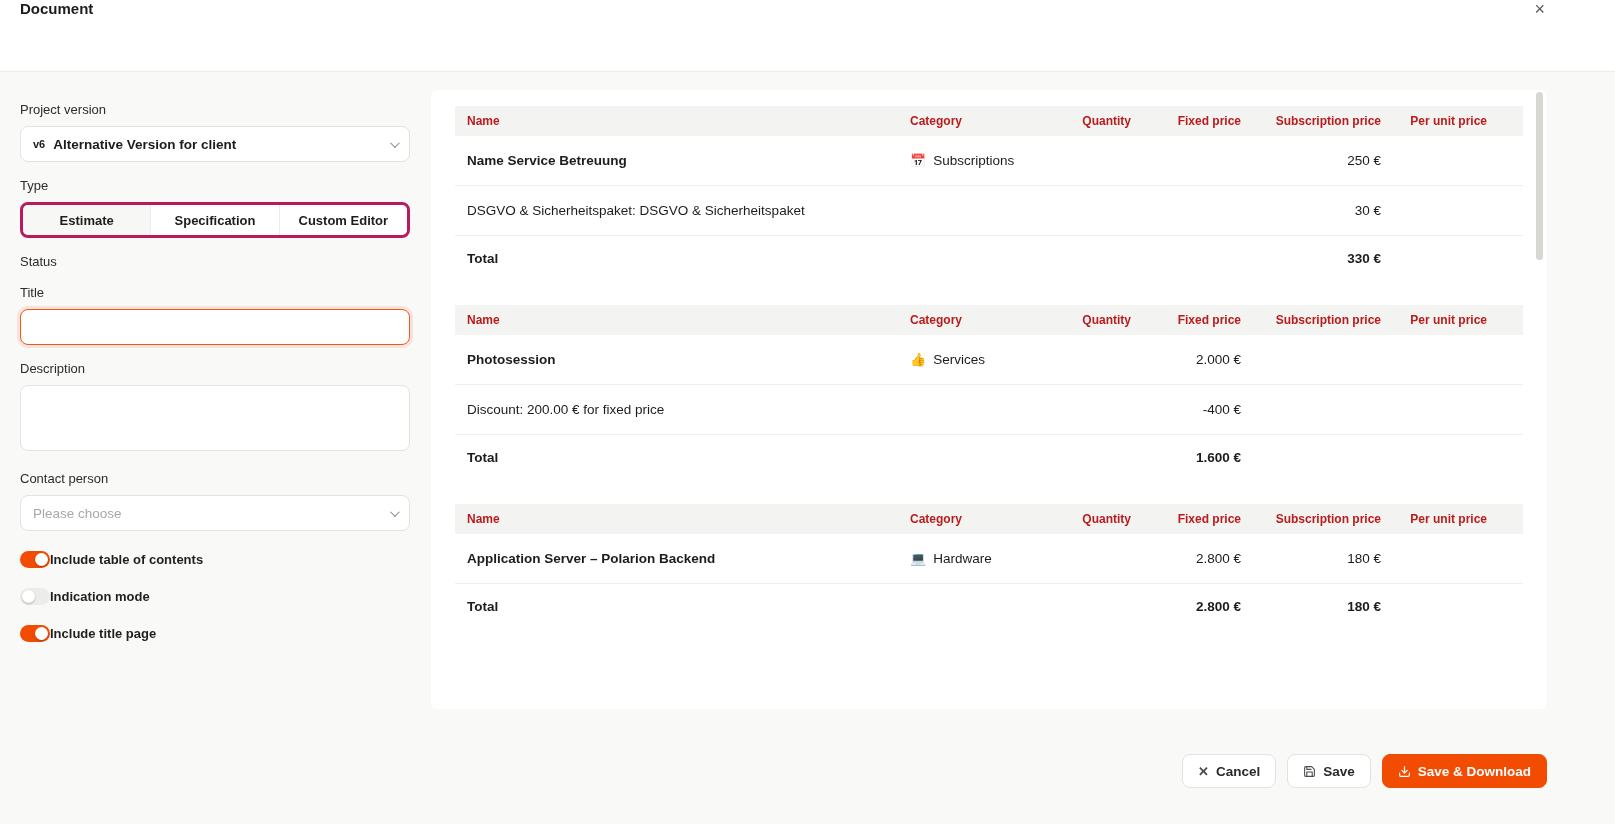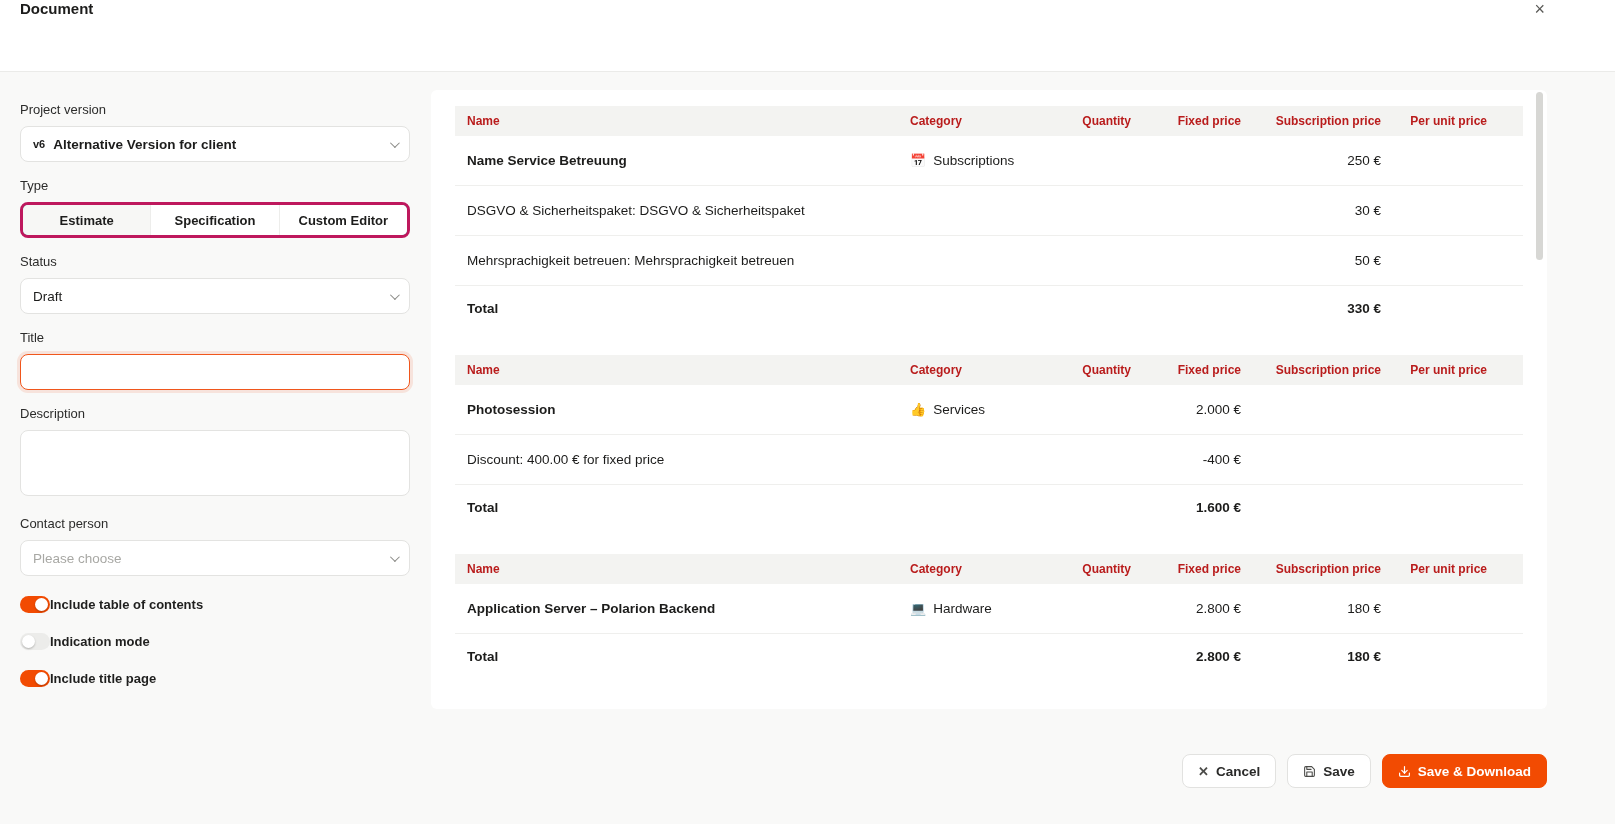--- a/index.html
+++ b/index.html
@@ -243,24 +243,20 @@
     </div>
 
     <label class="field-label">Type</label>
     <div class="segmented">
       <button>Estimate</button>
       <button>Specification</button>
       <button>Custom Editor</button>
     </div>
 
     <label class="field-label">Status</label>
-    <div class="selectbox">
-      <span class="sel-plain">Draft</span>
-      <span class="chev"></span>
-    </div>
 
     <label class="field-label">Title</label>
     <input class="title-input" type="text" autofocus="" value="" style="">
 
     <label class="field-label">Description</label>
     <textarea class="desc-area" style=""></textarea>
 
     <label class="field-label">Contact person</label>
     <div class="selectbox">
       <span class="placeholder">Please choose</span>
@@ -320,28 +316,20 @@
           <td class="num col-last"></td>
         </tr>
         <tr>
           <td class="sub-item">DSGVO &amp; Sicherheitspaket:  DSGVO &amp; Sicherheitspaket</td>
           <td></td>
           <td class="num"></td>
           <td class="num"></td>
           <td class="num">30 €</td>
           <td class="num col-last"></td>
         </tr>
-        <tr>
-          <td class="sub-item">Mehrsprachigkeit betreuen:  Mehrsprachigkeit betreuen</td>
-          <td></td>
-          <td class="num"></td>
-          <td class="num"></td>
-          <td class="num">50 €</td>
-          <td class="num col-last"></td>
-        </tr>
         <tr class="total-row">
           <td>Total</td>
           <td></td>
           <td class="num"></td>
           <td class="num"></td>
           <td class="num">330 €</td>
           <td class="num col-last"></td>
         </tr>
       </tbody>
     </table>
@@ -370,21 +358,21 @@
           <td class="name-bold">Photosession</td>
           <td>
             <span class="cat-icon">👍</span><span>Services</span>
           </td>
           <td class="num"></td>
           <td class="num">2.000 €</td>
           <td class="num"></td>
           <td class="num col-last"></td>
         </tr>
         <tr>
-          <td>Discount: 400.00 € for fixed price</td>
+          <td>Discount: 200.00 € for fixed price</td>
           <td></td>
           <td class="num"></td>
           <td class="num">-400 €</td>
           <td class="num"></td>
           <td class="num col-last"></td>
         </tr>
         <tr class="total-row">
           <td>Total</td>
           <td></td>
           <td class="num"></td>

